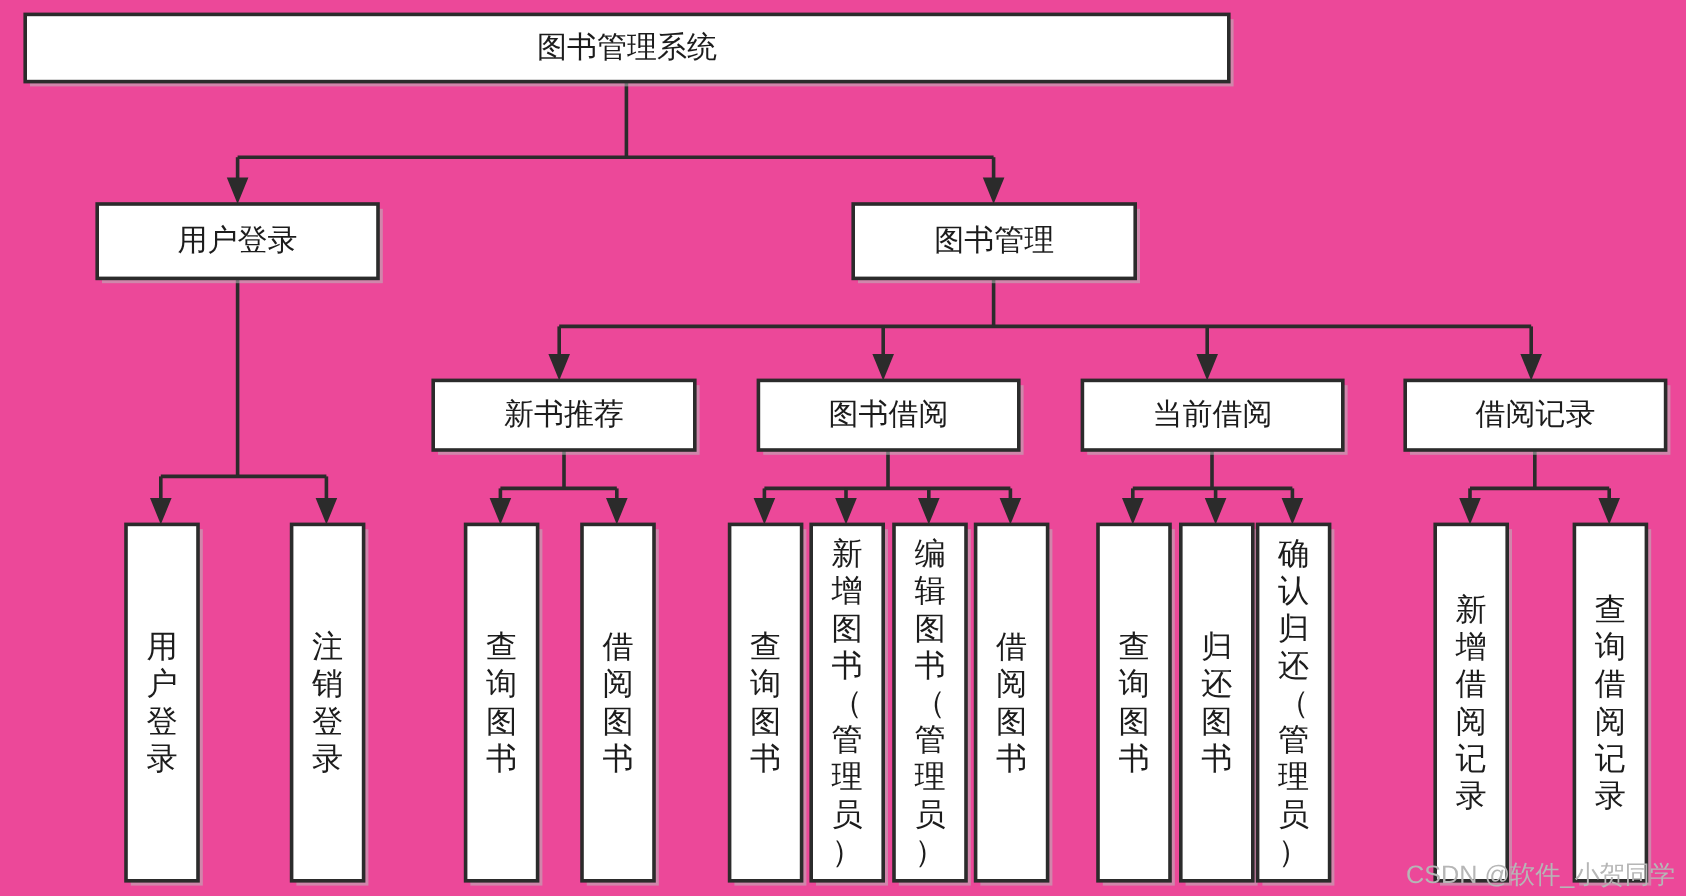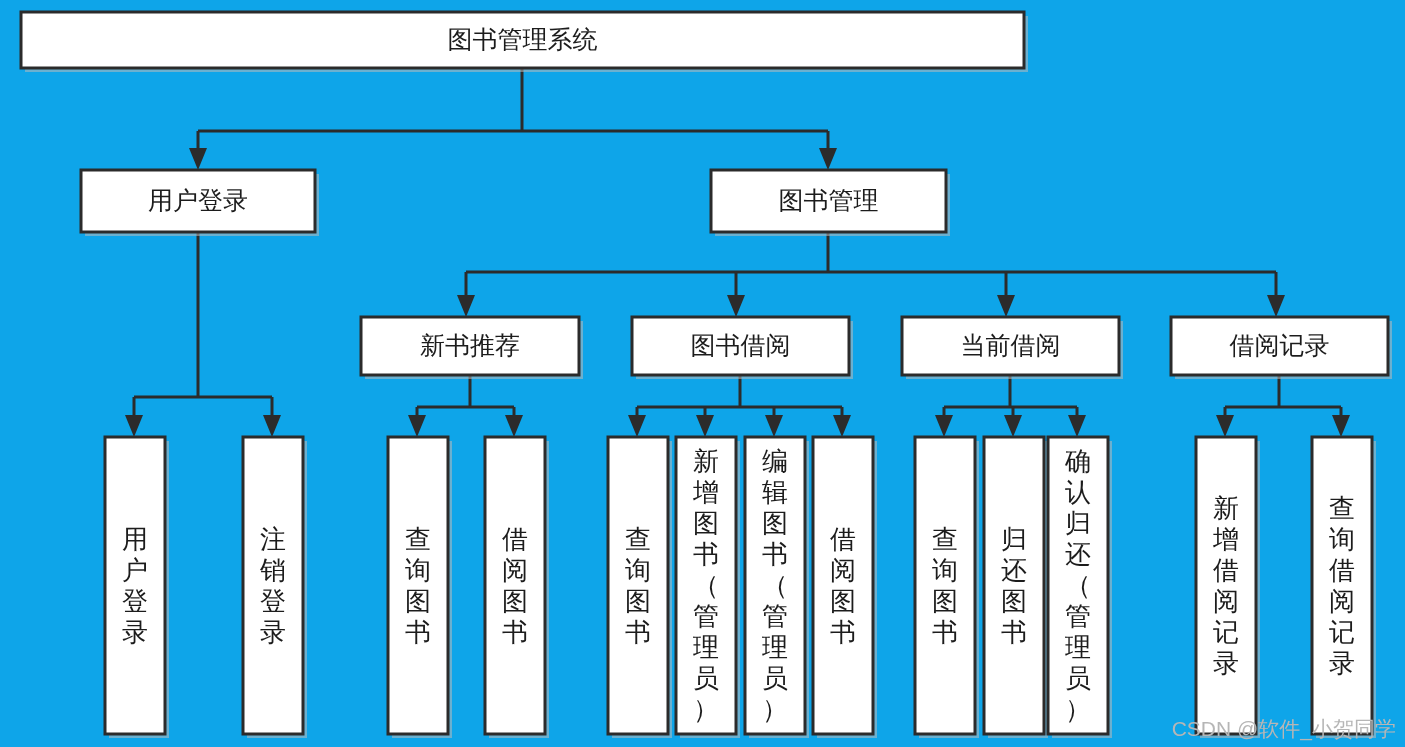--- a/index.html
+++ b/index.html
@@ -4,21 +4,21 @@
 <title>图书管理系统 功能结构图</title>
 <style>
   html,body{margin:0;padding:0;background:#ffffff;}
   body{
     font-family:"Liberation Sans","DejaVu Sans",sans-serif;
     width:1405px;height:747px;
     position:relative;overflow:hidden;
   }
   #diagram-root{
     position:absolute;left:0;top:0;width:1405px;height:747px;
-    background:#0ea5e9;
+    background:#ec4899;
   }
   svg.diagram{display:block;width:1405px;height:747px;}
 
   
   .node-box{
     fill:#ffffff;
     stroke:#2b2b2b;
     stroke-width:3;
   }
   .node-shadow{

